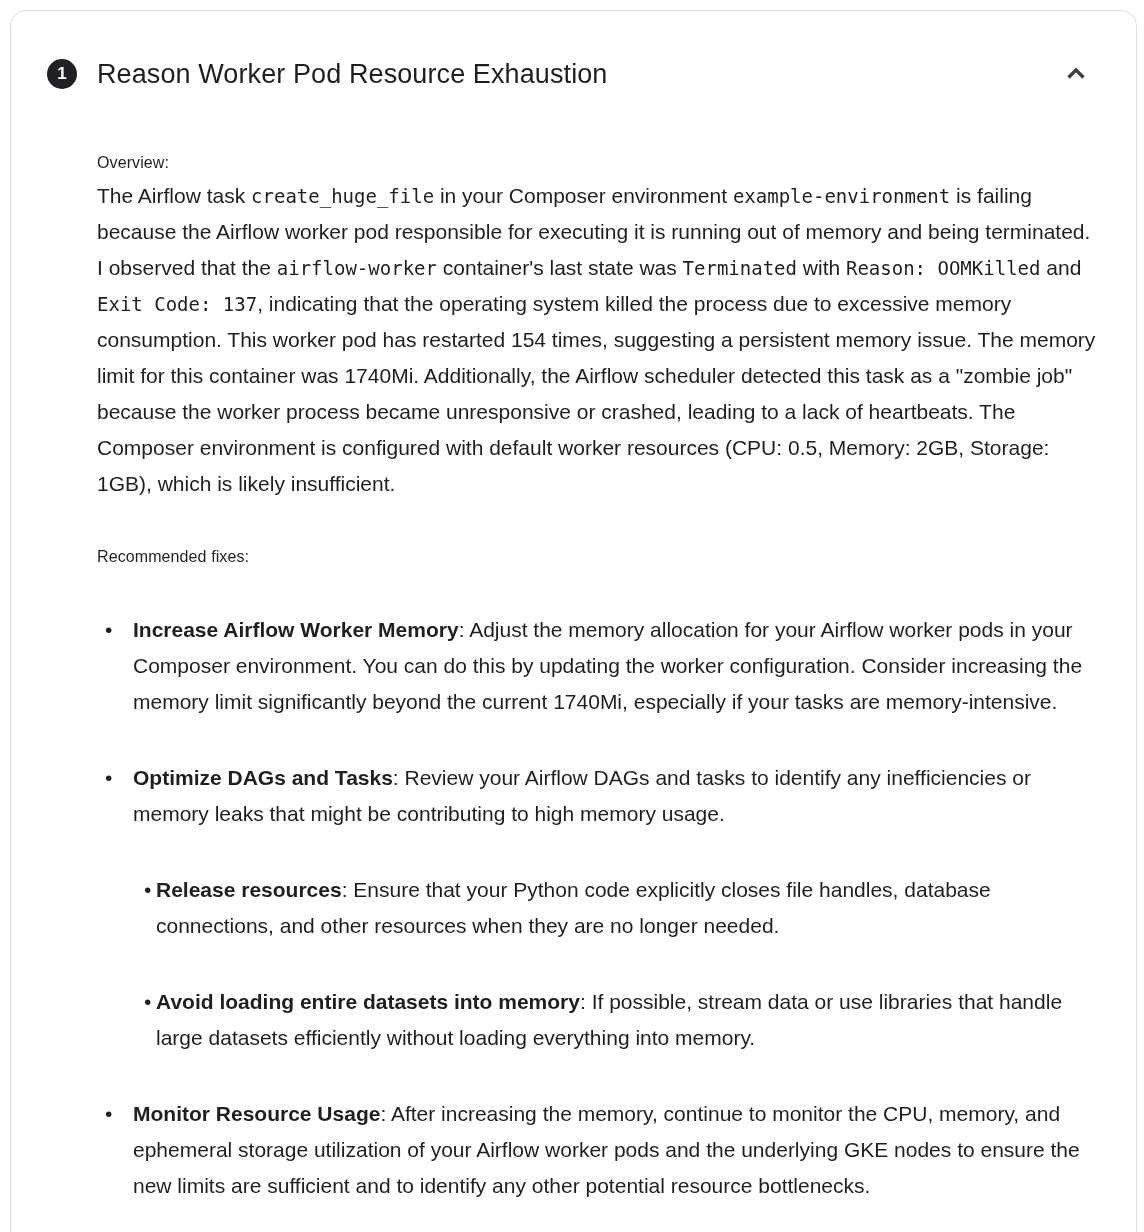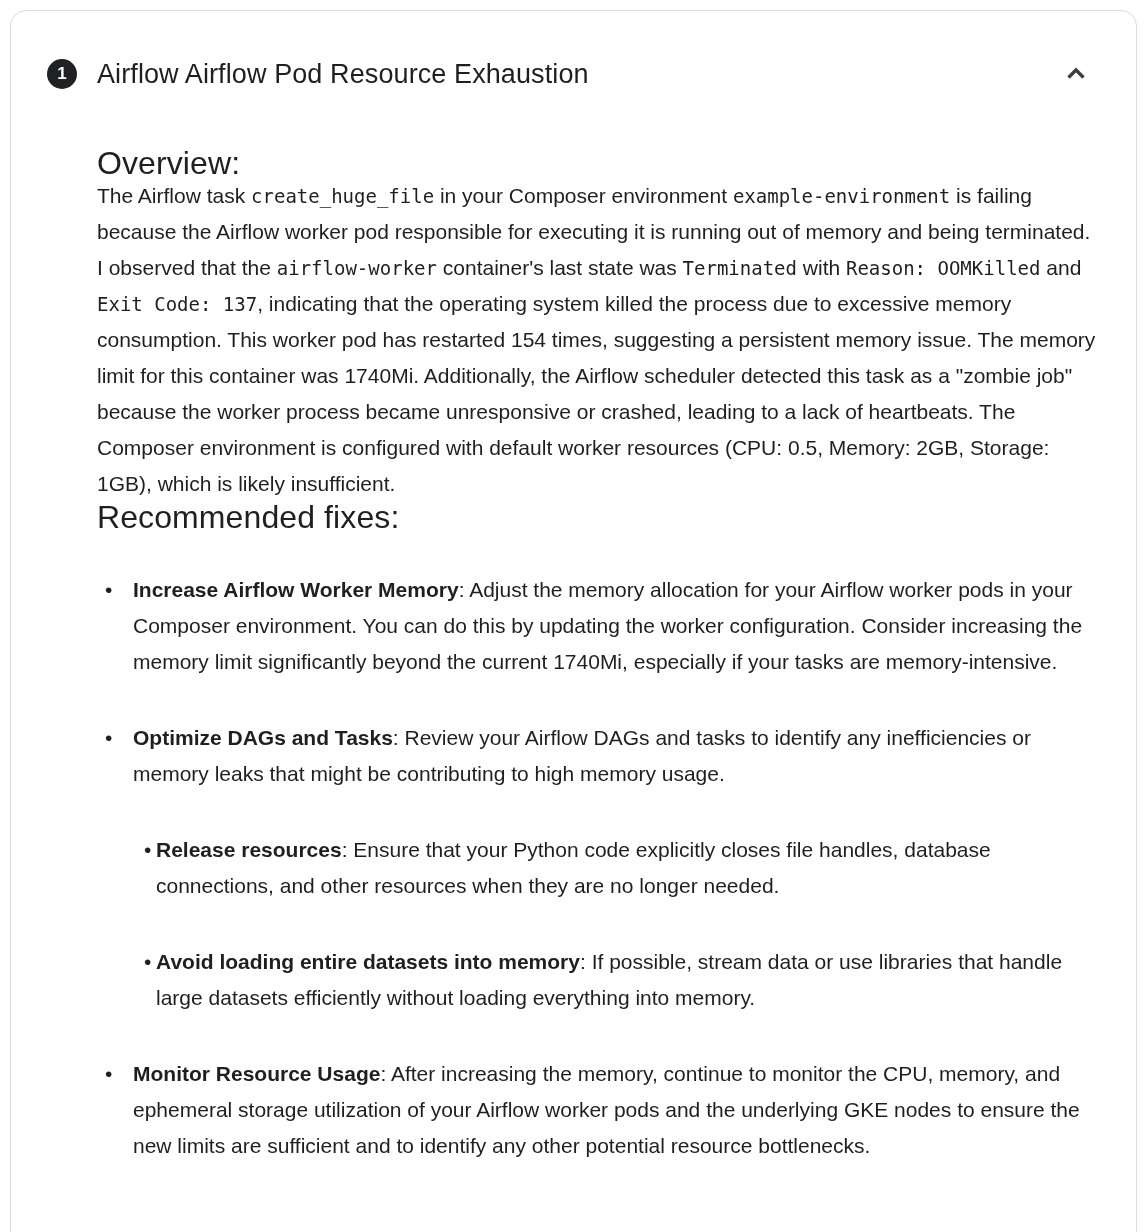--- a/index.html
+++ b/index.html
@@ -50,37 +50,37 @@
     padding: 2px;
     cursor: pointer;
     display: flex;
     align-items: center;
     justify-content: center;
   }
   .card-body {
     padding: 0 40px 40px 86px;
   }
   .section-heading {
-    font-size: 32px;
+    font-size: 16px;
     font-weight: 500;
     line-height: 30px;
     letter-spacing: 0.1px;
   }
   .overview-heading { margin-top: 56px; }
   .overview-par {
     margin-top: 0;
     font-size: 21px;
     line-height: 36px;
   }
   .code {
     font-family: "DejaVu Sans Mono", "Liberation Mono", monospace;
     font-size: 19px;
   }
   .b { font-weight: 700; }
-  .fixes-heading { }
+  .fixes-heading { margin-top: 40px; }
   .fixes-list {
     margin-top: 18px;
     list-style: none;
     font-size: 21px;
     line-height: 36px;
   }
   .fixes-list li {
     position: relative;
     padding-left: 36px;
     margin-top: 40px;
@@ -93,21 +93,21 @@
   .fix-sublist { list-style: none; }
   .fix-sublist li { padding-left: 23px; }
   .fix-sublist li::before { left: 11px; }
 </style>
 </head>
 <body>
 
 <div class="card">
   <div class="card-header">
     <span class="badge">1</span>
-    <h1 class="title">Airflow Airflow Pod Resource Exhaustion</h1>
+    <h1 class="title">Reason Worker Pod Resource Exhaustion</h1>
     <button class="collapse-btn" aria-label="Collapse">
       <svg width="28" height="28" viewBox="0 0 28 28">
         <polyline points="6.5,17.5 14,10 21.5,17.5" fill="none" stroke="var(--chevron, #3c4043)" stroke-width="3.4" stroke-linecap="butt" stroke-linejoin="miter"></polyline>
       </svg>
     </button>
   </div>
   <div class="card-body">
     <h2 class="section-heading overview-heading">Overview:</h2>
     <p class="overview-par"><span>The Airflow task </span><span class="code">create_huge_file</span><span> in your Composer environment </span><span class="code">example-environment</span><span> is failing because the Airflow worker pod responsible for executing it is running out of memory and being terminated. I observed that the </span><span class="code">airflow-worker</span><span> container's last state was </span><span class="code">Terminated</span><span> with </span><span class="code">Reason: OOMKilled</span><span> and </span><span class="code">Exit Code: 137</span><span>, indicating that the operating system killed the process due to excessive memory consumption. This worker pod has restarted 154 times, suggesting a persistent memory issue. The memory limit for this container was 1740Mi. Additionally, the Airflow scheduler detected this task as a "zombie job" because the worker process became unresponsive or crashed, leading to a lack of heartbeats. The Composer environment is configured with default worker resources (CPU: 0.5, Memory: 2GB, Storage: 1GB), which is likely insufficient.</span></p>
     <h2 class="section-heading fixes-heading">Recommended fixes:</h2>

